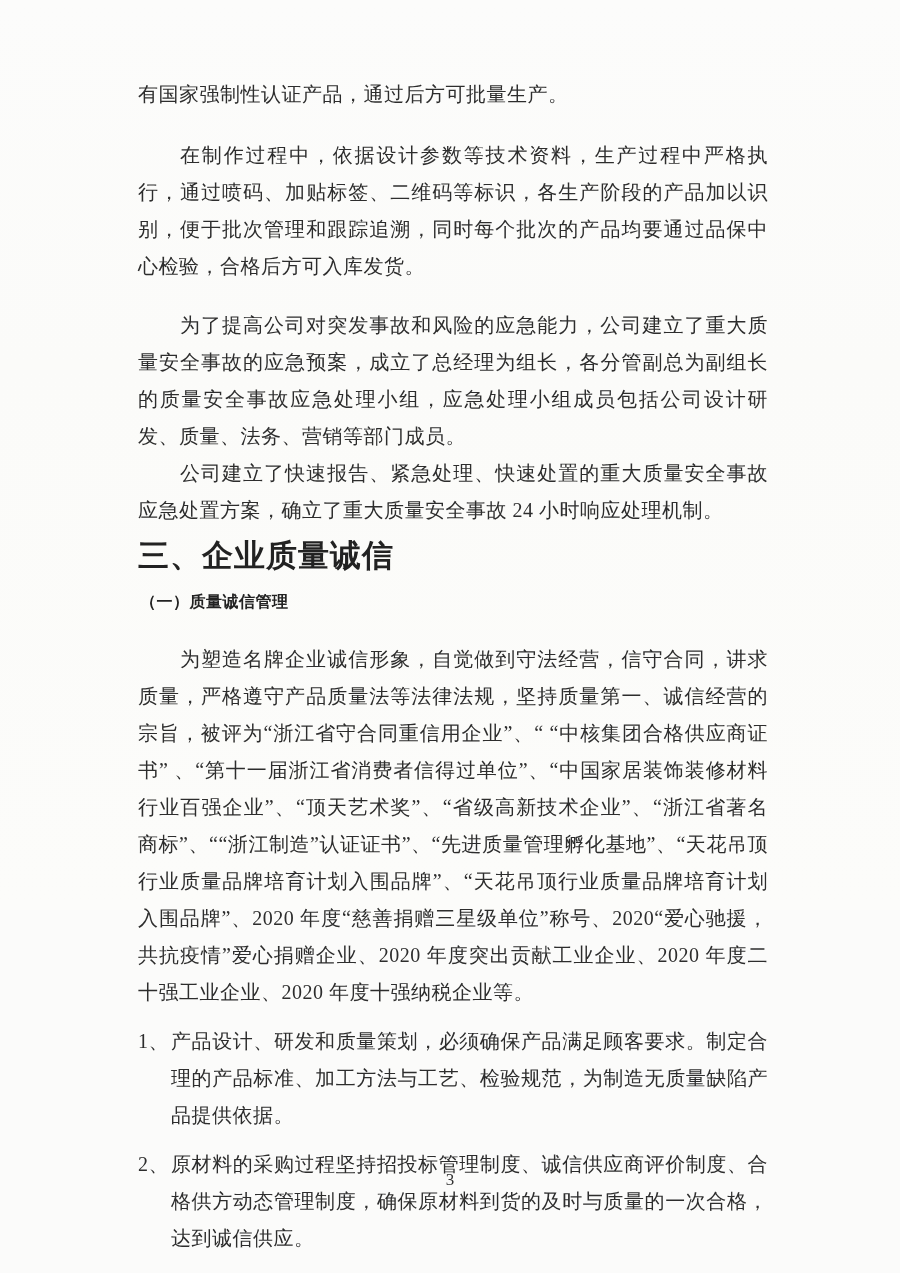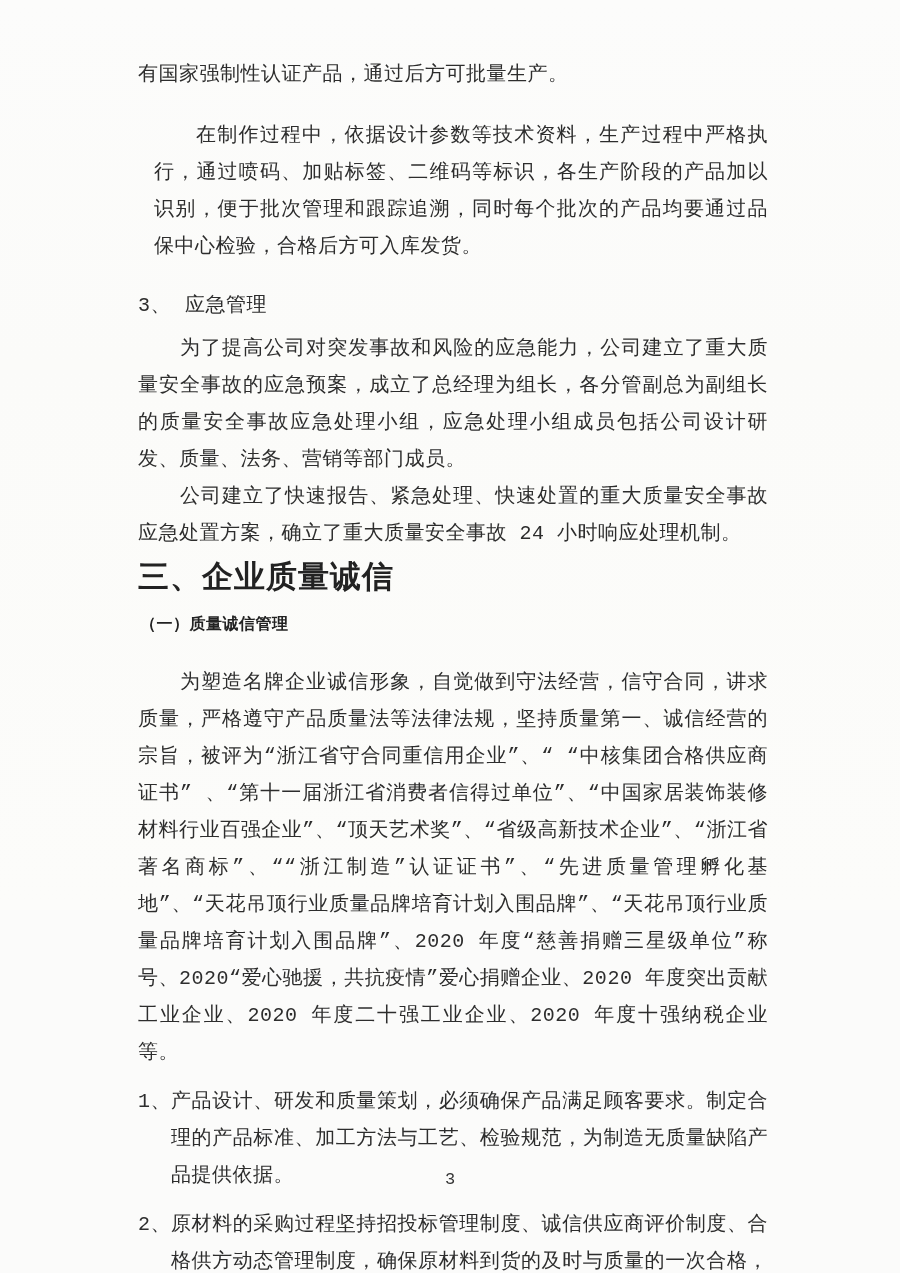--- a/index.html
+++ b/index.html
@@ -10,37 +10,37 @@
     width: 900px;
     height: 1273px;
     background: #fbfbfa;
     overflow: hidden;
   }
   .page {
     position: relative;
     width: 900px;
     height: 910px;
     box-sizing: border-box;
-    padding: 56px 132px 0 138px;
+    padding: 76px 132px 0 138px;
     background: linear-gradient(180deg, #fcfcfb 0%, #fbfbf9 40%, #fcfcfa 100%);
     color: #2d2d2d;
-    font-family: Liberation Mono, monospace;
+    font-family: Liberation Serif, serif;
     font-size: 20px;
     line-height: 37px;
   }
   .para {
     margin: 0;
     text-align: justify;
     letter-spacing: 0.5px;
   }
   .indent {
     text-indent: 2.1em;
   }
   .p-cert      { margin-bottom: 24px; }
-  .p-prod      { margin-bottom: 22px; margin-left: 16px; }
+  .p-prod      { margin-bottom: 22px; }
   .num-heading { margin: 0 0 6px 0; text-align: left; }
   .num-heading .nh-marker { display: inline-block; margin-right: 14px; }
   .p-emerg     { }
   .p-resp      { margin-bottom: 0; }
   .h-section {
     margin: 10px 0 12px 0;
     font-size: 31px;
     font-weight: bold;
     line-height: 34px;
     color: #222;
@@ -86,21 +86,20 @@
 </style>
 </head>
 <body>
 
 <div class="page">
 
   <p class="para p-cert">有国家强制性认证产品，通过后方可批量生产。</p>
 
   <p class="para indent p-prod">在制作过程中，依据设计参数等技术资料，生产过程中严格执行，通过喷码、加贴标签、二维码等标识，各生产阶段的产品加以识别，便于批次管理和跟踪追溯，同时每个批次的产品均要通过品保中心检验，合格后方可入库发货。</p>
 
-  <p class="para num-heading"><span class="nh-marker">3、</span><span>应急管理</span></p>
 
   <p class="para indent p-emerg">为了提高公司对突发事故和风险的应急能力，公司建立了重大质量安全事故的应急预案，成立了总经理为组长，各分管副总为副组长的质量安全事故应急处理小组，应急处理小组成员包括公司设计研发、质量、法务、营销等部门成员。</p>
 
   <p class="para indent p-resp">公司建立了快速报告、紧急处理、快速处置的重大质量安全事故应急处置方案，确立了重大质量安全事故 24 小时响应处理机制。</p>
 
   <h2 class="h-section">三、企业质量诚信</h2>
 
   <h3 class="h-subsection">（一）质量诚信管理</h3>
 
   <p class="para indent p-integrity">为塑造名牌企业诚信形象，自觉做到守法经营，信守合同，讲求质量，严格遵守产品质量法等法律法规，坚持质量第一、诚信经营的宗旨，被评为“浙江省守合同重信用企业”、“ “中核集团合格供应商证书” 、“第十一届浙江省消费者信得过单位”、“中国家居装饰装修材料行业百强企业”、“顶天艺术奖”、“省级高新技术企业”、“浙江省著名商标”、““浙江制造”认证证书”、“先进质量管理孵化基地”、“天花吊顶行业质量品牌培育计划入围品牌”、“天花吊顶行业质量品牌培育计划入围品牌”、2020 年度“慈善捐赠三星级单位”称号、2020“爱心驰援，共抗疫情”爱心捐赠企业、2020 年度突出贡献工业企业、2020 年度二十强工业企业、2020 年度十强纳税企业等。</p>

